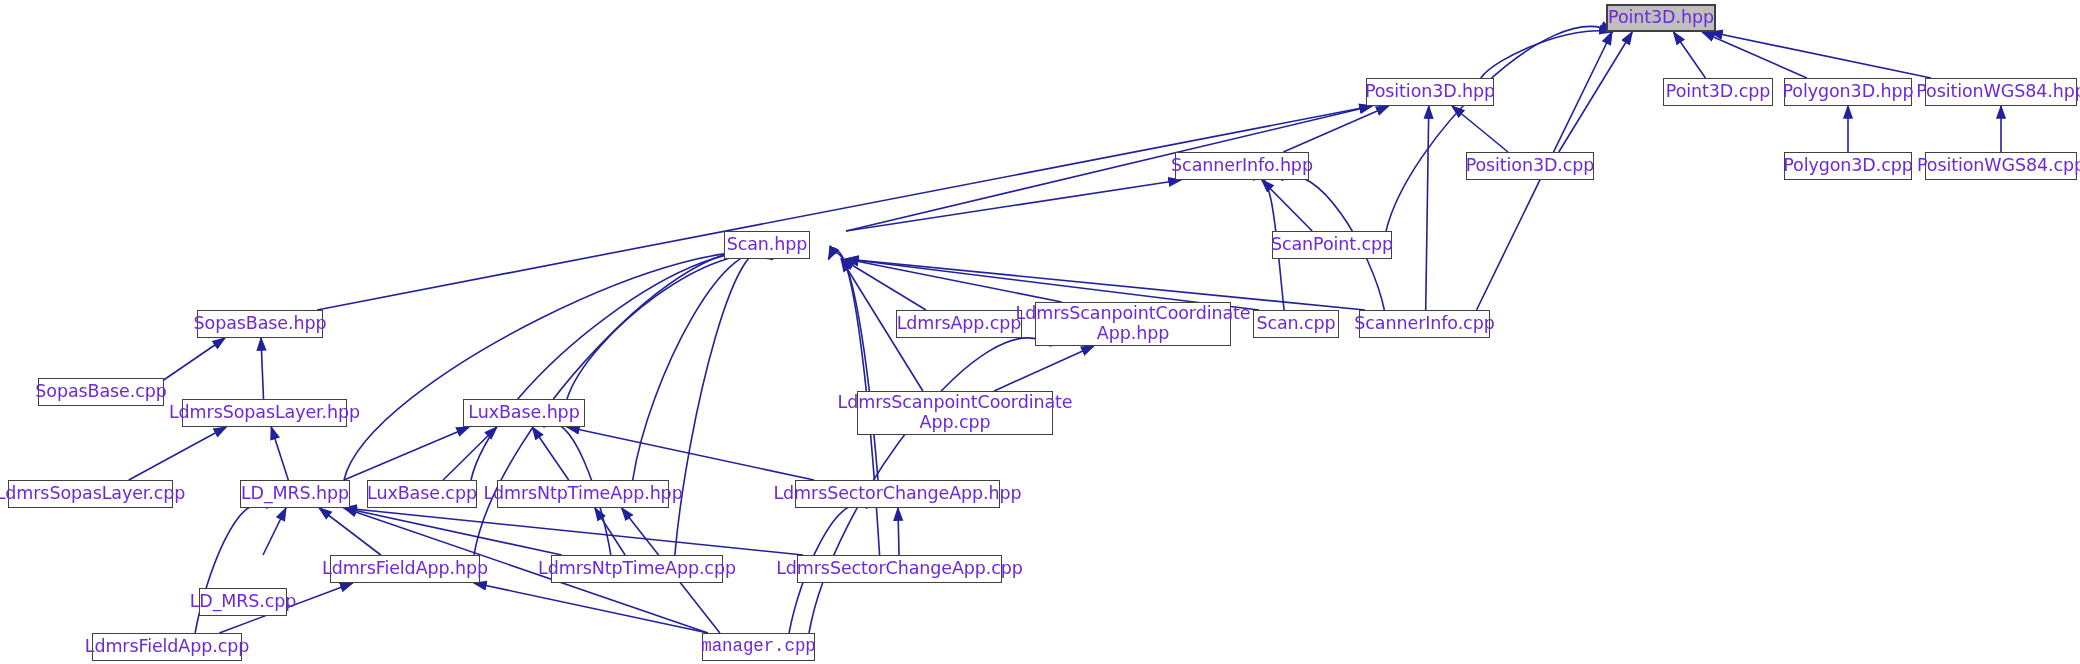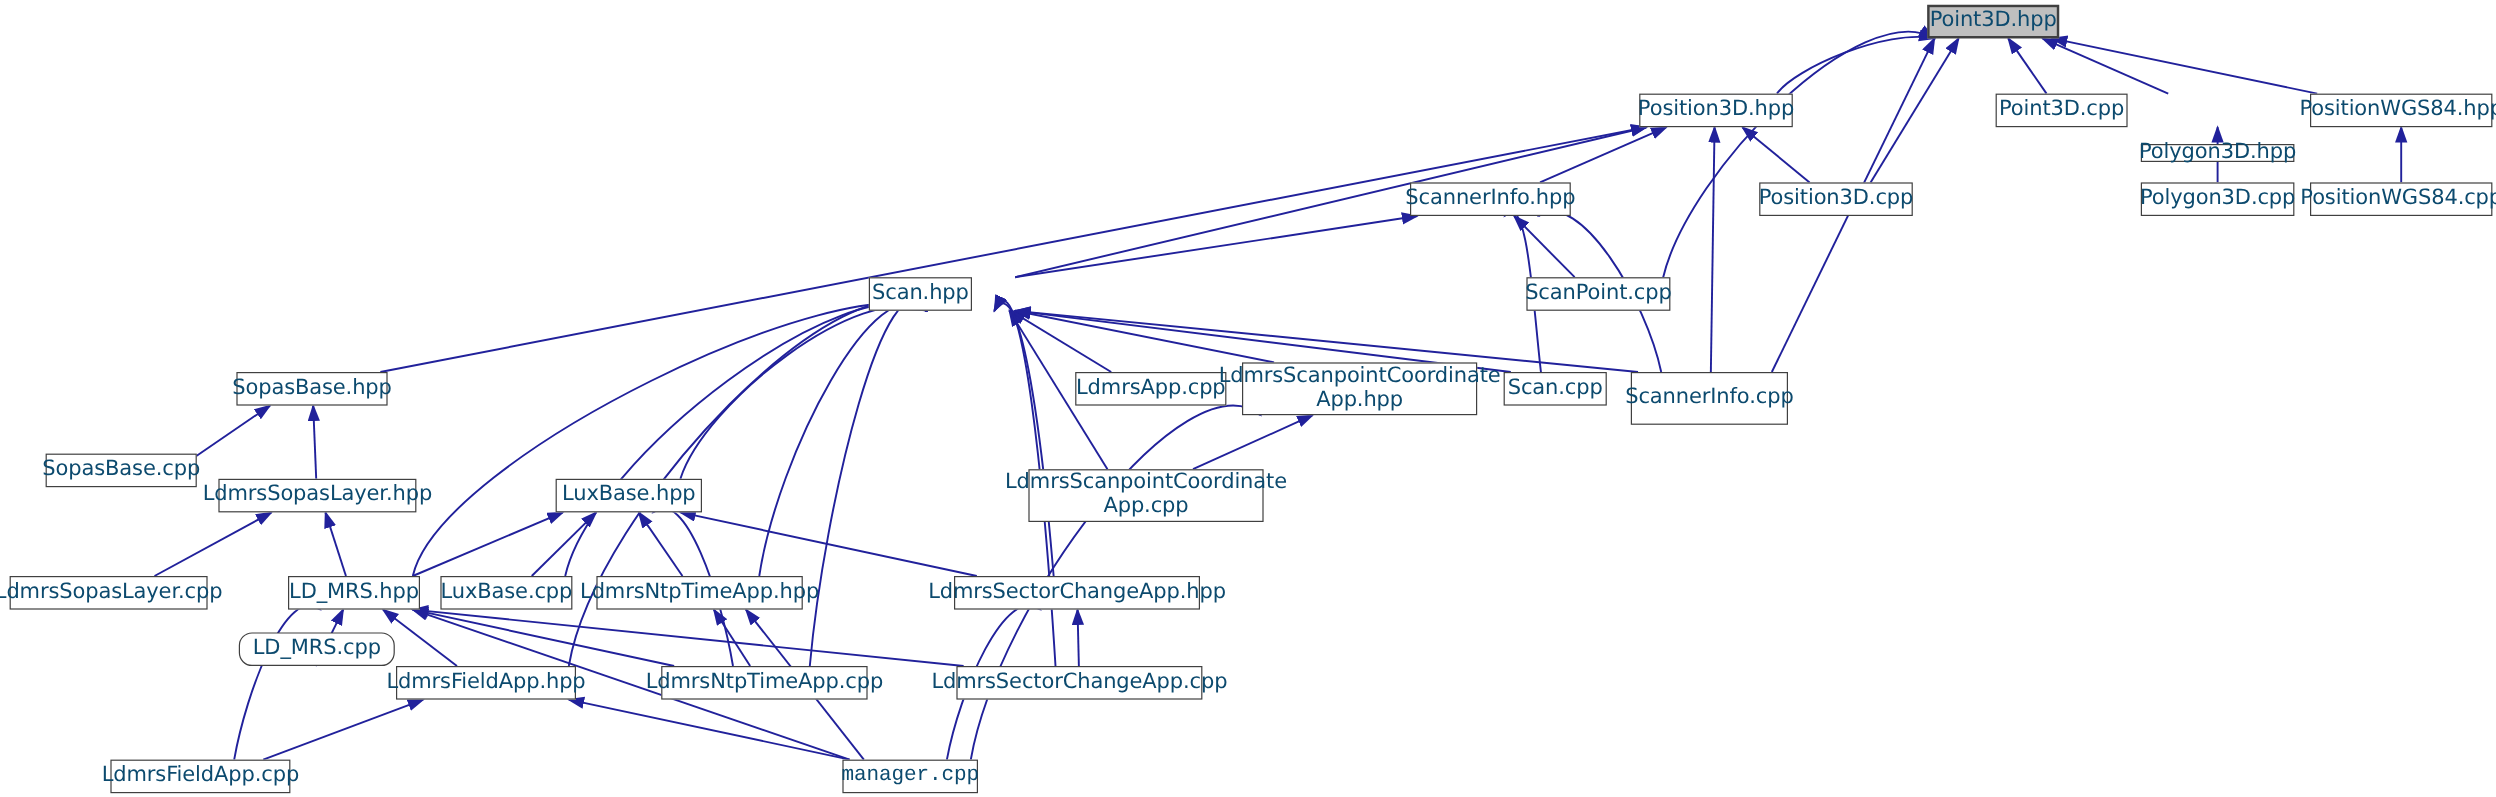--- a/index.html
+++ b/index.html
@@ -21,21 +21,21 @@
     left: 0;
     top: 0;
     width: 2080px;
     height: 664px;
   }
   .node {
     position: absolute;
     box-sizing: border-box;
     background: #ffffff;
     border: 1px solid #404040;
-    color: #0c4a6e;
+    color: #6d28d9;
     font-size: 17.5px;
     line-height: 1.12;
     display: flex;
     align-items: center;
     justify-content: center;
     text-align: center;
     white-space: pre-line;
     letter-spacing: -0.1px;
     z-index: 5;
     user-select: none;
@@ -107,44 +107,44 @@
       <path d="M719.89,633 L621.61,508" fill="none" stroke="#21219b" stroke-width="1.6" marker-end="url(#ah)"></path>
       <path d="M899.06,555 L897.94,508" fill="none" stroke="#21219b" stroke-width="1.6" marker-end="url(#ah)"></path>
       <path d="M789.08,633 C799.418,576.75 837.9736,485.5 866.92,508" fill="none" stroke="#21219b" stroke-width="1.6" marker-end="url(#ah)"></path>
       <path d="M219.36,633 L352.64,583" fill="none" stroke="#21219b" stroke-width="1.6" marker-end="url(#ah)"></path>
       <path d="M708,633 L474,583" fill="none" stroke="#21219b" stroke-width="1.6" marker-end="url(#ah)"></path>
     </svg>
   <div id="node-layer">
       <div class="node highlight" style="left: 1606px; top: 4px; width: 110px; height: 28px;">Point3D.hpp</div>
       <div class="node" style="left: 1366px; top: 78px; width: 128px; height: 28px;">Position3D.hpp</div>
       <div class="node" style="left: 1663px; top: 78px; width: 110px; height: 28px;">Point3D.cpp</div>
-      <div class="node" style="left: 1784px; top: 78px; width: 128px; height: 15px; margin-top: 42px;">Polygon3D.hpp</div>
+      <div class="node" style="left: 1784px; top: 78px; width: 128px; height: 28px;">Polygon3D.hpp</div>
       <div class="node" style="left: 1925px; top: 78px; width: 152px; height: 28px;">PositionWGS84.hpp</div>
       <div class="node" style="left: 1175px; top: 152px; width: 134px; height: 28px;">ScannerInfo.hpp</div>
       <div class="node" style="left: 1466px; top: 152px; width: 128px; height: 28px;">Position3D.cpp</div>
       <div class="node" style="left: 1784px; top: 152px; width: 128px; height: 28px;">Polygon3D.cpp</div>
       <div class="node" style="left: 1925px; top: 152px; width: 152px; height: 28px;">PositionWGS84.cpp</div>
       <div class="node" style="left: 724px; top: 231px; width: 86px; height: 28px;">Scan.hpp</div>
       <div class="node" style="left: 1272px; top: 231px; width: 120px; height: 28px;">ScanPoint.cpp</div>
       <div class="node" style="left: 197px; top: 310px; width: 126px; height: 28px;">SopasBase.hpp</div>
       <div class="node" style="left: 896px; top: 310px; width: 126px; height: 28px;">LdmrsApp.cpp</div>
       <div class="node" style="left: 1035px; top: 302px; width: 196px; height: 44px;">LdmrsScanpointCoordinate
 App.hpp</div>
       <div class="node" style="left: 1253px; top: 310px; width: 86px; height: 28px;">Scan.cpp</div>
-      <div class="node" style="left: 1359px; top: 310px; width: 131px; height: 44px;">ScannerInfo.cpp</div>
+      <div class="node" style="left: 1359px; top: 310px; width: 131px; height: 28px;">ScannerInfo.cpp</div>
       <div class="node" style="left: 38px; top: 378px; width: 126px; height: 28px;">SopasBase.cpp</div>
       <div class="node" style="left: 182px; top: 399px; width: 165px; height: 28px;">LdmrsSopasLayer.hpp</div>
       <div class="node" style="left: 463px; top: 399px; width: 122px; height: 28px;">LuxBase.hpp</div>
       <div class="node" style="left: 857px; top: 391px; width: 196px; height: 44px;">LdmrsScanpointCoordinate
 App.cpp</div>
       <div class="node" style="left: 8px; top: 480px; width: 165px; height: 28px;">LdmrsSopasLayer.cpp</div>
       <div class="node" style="left: 240px; top: 480px; width: 110px; height: 28px;">LD_MRS.hpp</div>
       <div class="node" style="left: 367px; top: 480px; width: 110px; height: 28px;">LuxBase.cpp</div>
       <div class="node" style="left: 497px; top: 480px; width: 172px; height: 28px;">LdmrsNtpTimeApp.hpp</div>
       <div class="node" style="left: 795px; top: 480px; width: 205px; height: 28px;">LdmrsSectorChangeApp.hpp</div>
-      <div class="node" style="left: 199px; top: 527px; width: 130px; height: 28px; border-radius: 11px;">LD_MRS.cpp</div>
+      <div class="node" style="left: 199px; top: 588px; width: 88px; height: 28px;">LD_MRS.cpp</div>
       <div class="node" style="left: 330px; top: 555px; width: 150px; height: 28px;">LdmrsFieldApp.hpp</div>
       <div class="node" style="left: 551px; top: 555px; width: 172px; height: 28px;">LdmrsNtpTimeApp.cpp</div>
       <div class="node" style="left: 797px; top: 555px; width: 205px; height: 28px;">LdmrsSectorChangeApp.cpp</div>
       <div class="node" style="left: 92px; top: 633px; width: 150px; height: 28px;">LdmrsFieldApp.cpp</div>
       <div class="node" style="left: 702px; top: 633px; width: 113px; height: 28px; font-family: Liberation Mono, monospace;">manager.cpp</div>
     </div>
 </div>
 
 </body></html>

